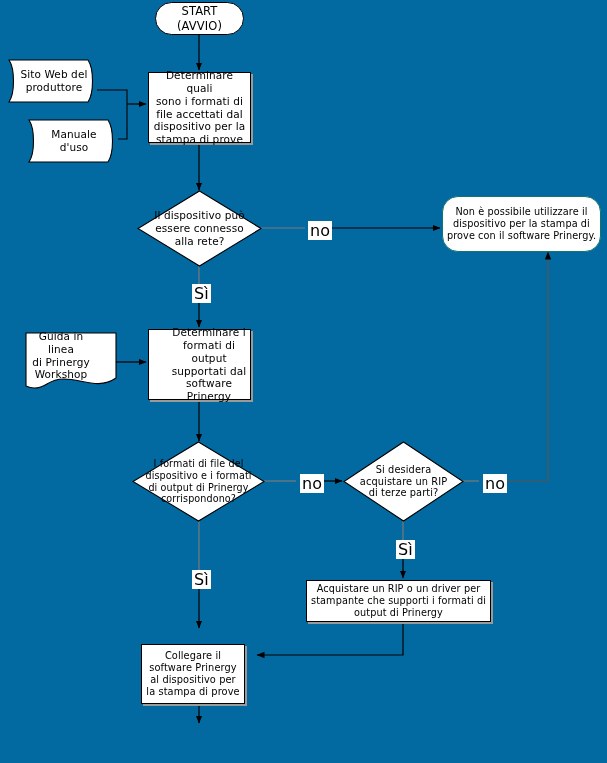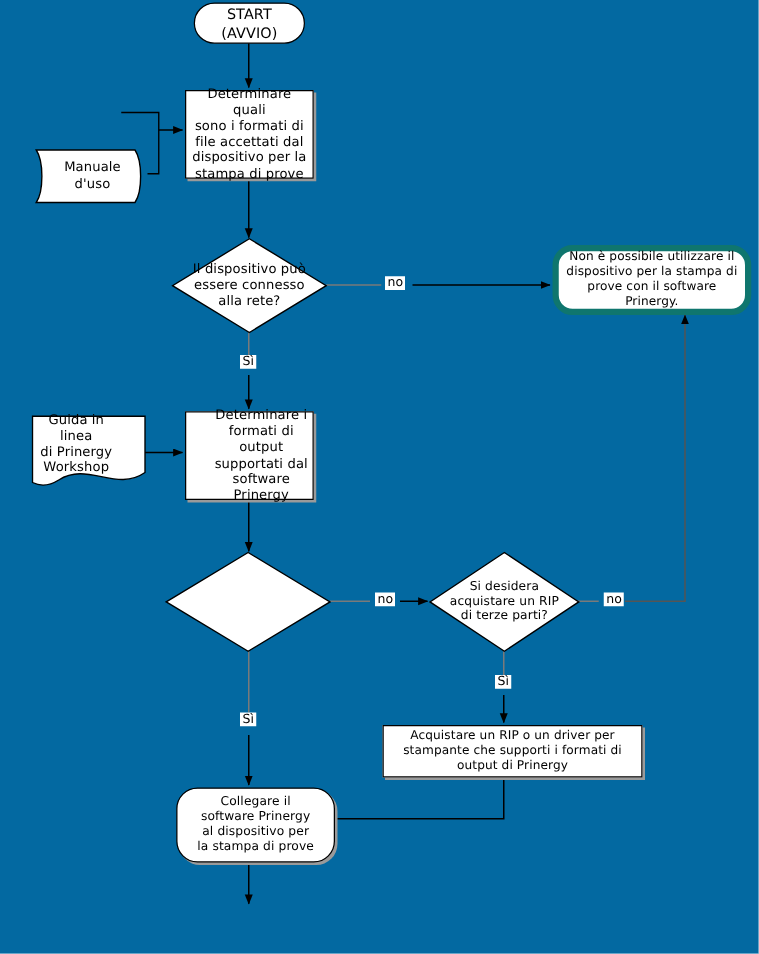--- a/index.html
+++ b/index.html
@@ -39,37 +39,37 @@
   }
   
   .process{
     border:1px solid #000;
     background:#fff;
     font-size:10.5px;
     box-shadow:2px 2px 0 0 #9a9a9a;
   }
   
   .roundrect{
-    border:5px solid #0f766e;
+    border:1px solid #0f766e;
     border-radius:16px;
     background:#fff;
     font-size:10.5px;
   }
   
   .diamond{background:transparent;}
   .diamond svg{position:absolute;left:0;top:0;z-index:1;}
   .diamond .txt{font-size:10.5px;}
   
   .docshape{background:transparent;font-size:10.5px;}
   .docshape svg{position:absolute;left:0;top:0;z-index:1;}
   
   #wires{position:absolute;left:0;top:0;width:607px;height:763px;z-index:0;}
   .edge-label{
     position:absolute;
-    font-size:10px;
+    font-size:16px;
     background:#fff;
     padding:0 2px;
     z-index:4;
     white-space:nowrap;
   }
 </style>
 </head>
 <body>
 
 <div id="canvas">
@@ -118,20 +118,27 @@
 
       <line x1="199" y1="690" x2="199" y2="723" marker-end="url(#arr)"></line>
     </g>
   </svg>
 
   <div class="node terminal" style="left:155px;top:2px;width:89px;height:33px;">
     <span class="txt">START
 (AVVIO)</span>
   </div>
 
+  <div class="node docshape" style="left:8px;top:57px;width:92px;height:48px;">
+    <svg width="92" height="48" viewBox="0 0 92 48" xmlns="http://www.w3.org/2000/svg">
+      <path d="M1,3 L80,3 C86,12 86,36 80,45 L1,45 C7,36 7,12 1,3 Z" fill="#fff" stroke="#000" stroke-width="1.1"></path>
+    </svg>
+    <span class="txt">Sito Web del
+produttore</span>
+  </div>
 
   <div class="node process" style="left:148px;top:72px;width:103px;height:71px;">
     <span class="txt">Determinare quali
 sono i formati di
 file accettati dal
 dispositivo per la
 stampa di prove</span>
   </div>
 
   <div class="node docshape" style="left:28px;top:117px;width:92px;height:48px;">
@@ -170,38 +177,42 @@
     <span class="txt">Determinare i
 formati di output
 supportati dal
 software Prinergy</span>
   </div>
 
   <div class="node diamond" style="left:132px;top:441px;width:133px;height:81px;">
     <svg width="133" height="81" viewBox="0 0 133 81" xmlns="http://www.w3.org/2000/svg">
       <polygon points="66.5,1 132,40.5 66.5,80 1,40.5" fill="#fff" stroke="#000" stroke-width="1.1"></polygon>
     </svg>
+    <span class="txt" style="max-width:118px;font-size:9.6px;">I formati di file del
+dispositivo e i formati
+di output di Prinergy
+corrispondono?</span>
   </div>
 
   <div class="node diamond" style="left:343px;top:441px;width:121px;height:81px;">
     <svg width="121" height="81" viewBox="0 0 121 81" xmlns="http://www.w3.org/2000/svg">
       <polygon points="60.5,1 120,40.5 60.5,80 1,40.5" fill="#fff" stroke="#000" stroke-width="1.1"></polygon>
     </svg>
     <span class="txt" style="max-width:100px;font-size:9.8px;">Si desidera
 acquistare un RIP
 di terze parti?</span>
   </div>
 
-  <div class="node process" style="left:306px;top:580px;width:208px;height:42px;">
+  <div class="node process" style="left:306px;top:580px;width:185px;height:42px;">
     <span class="txt" style="font-size:9.7px;">Acquistare un RIP o un driver per
 stampante che supporti i formati di
 output di Prinergy</span>
   </div>
 
-  <div class="node process" style="left:141px;top:630px;width:127px;height:60px;border-radius:17px;">
+  <div class="node process" style="left:141px;top:644px;width:104px;height:60px;">
     <span class="txt" style="font-size:9.8px;">Collegare il
 software Prinergy
 al dispositivo per
 la stampa di prove</span>
   </div>
 
   <div class="node terminal" style="left:155px;top:765px;width:89px;height:34px;">
     <span class="txt">DONE
 (FATTO)</span>
   </div>

